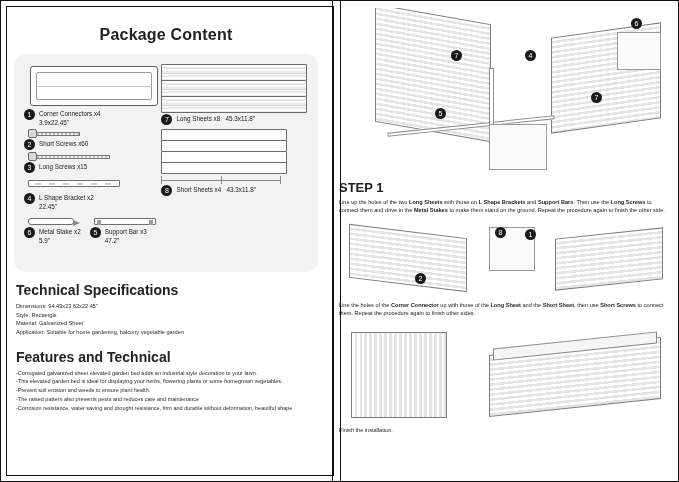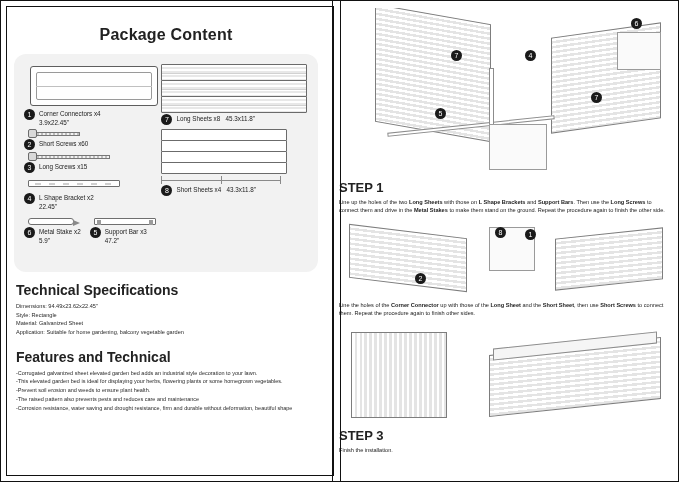--- a/index.html
+++ b/index.html
@@ -351,19 +351,18 @@
     </div>
 
     <div class="step-text" id="step2text"><span>Line the holes of the </span><b>Corner Connector</b><span> up with those of the </span><b>Long Sheet</b><span> and the </span><b>Short Sheet</b><span>, then use </span><b>Short Screws</b><span> to connect them. Repeat the procedure again to finish other sides.</span></div>
 
     <div class="illus" style="height:100px; margin-top:8px;">
       <div class="panel v" style="left:12px; top:6px; width:96px; height:86px;"></div>
       <div class="panel" style="left:150px; top:20px; width:172px; height:62px; transform: skewY(-6deg);"></div>
       <div class="rod" style="left:154px; top:14px; width:164px; height:12px; transform: skewY(-6deg); background:#f5f5f5;"></div>
     </div>
 
-    <div class="step-title">STEP 3</div>
     <div class="step-text" id="step3text"><span>Finish the installation.</span></div>
   </div>
 
   <div class="divider-v"></div>
   <div class="outer-border"></div>
 </div>
 
 </body></html>

